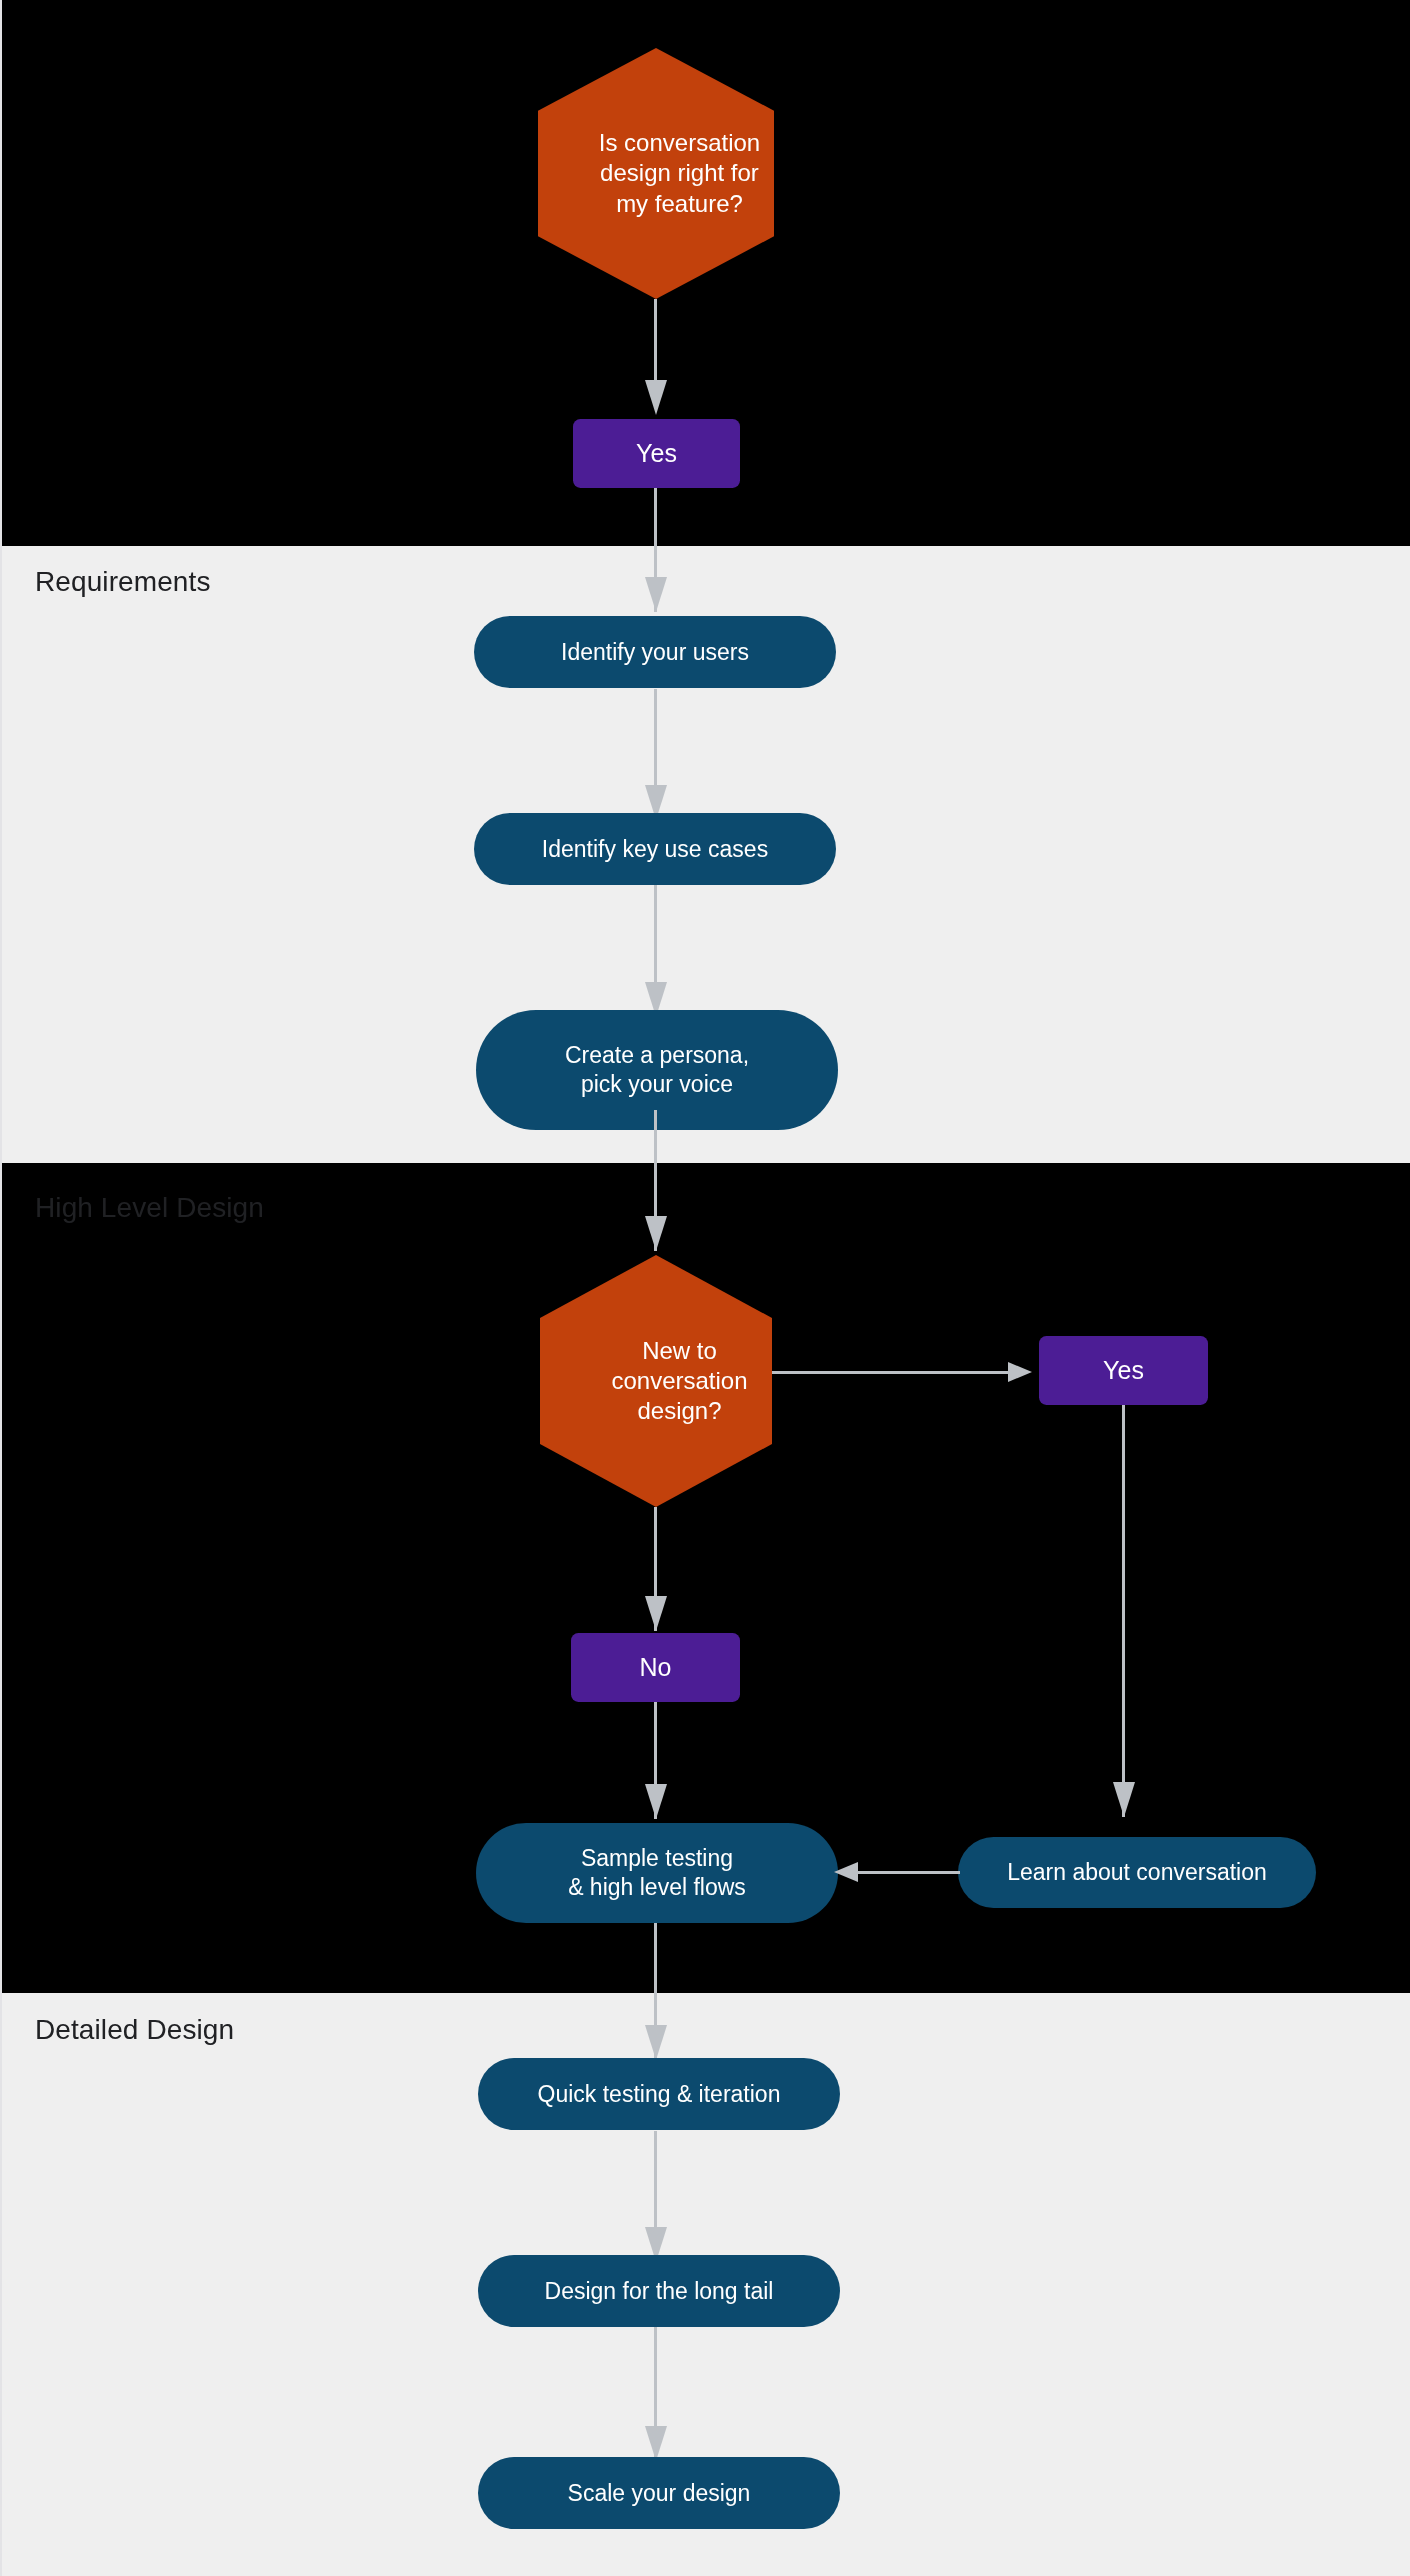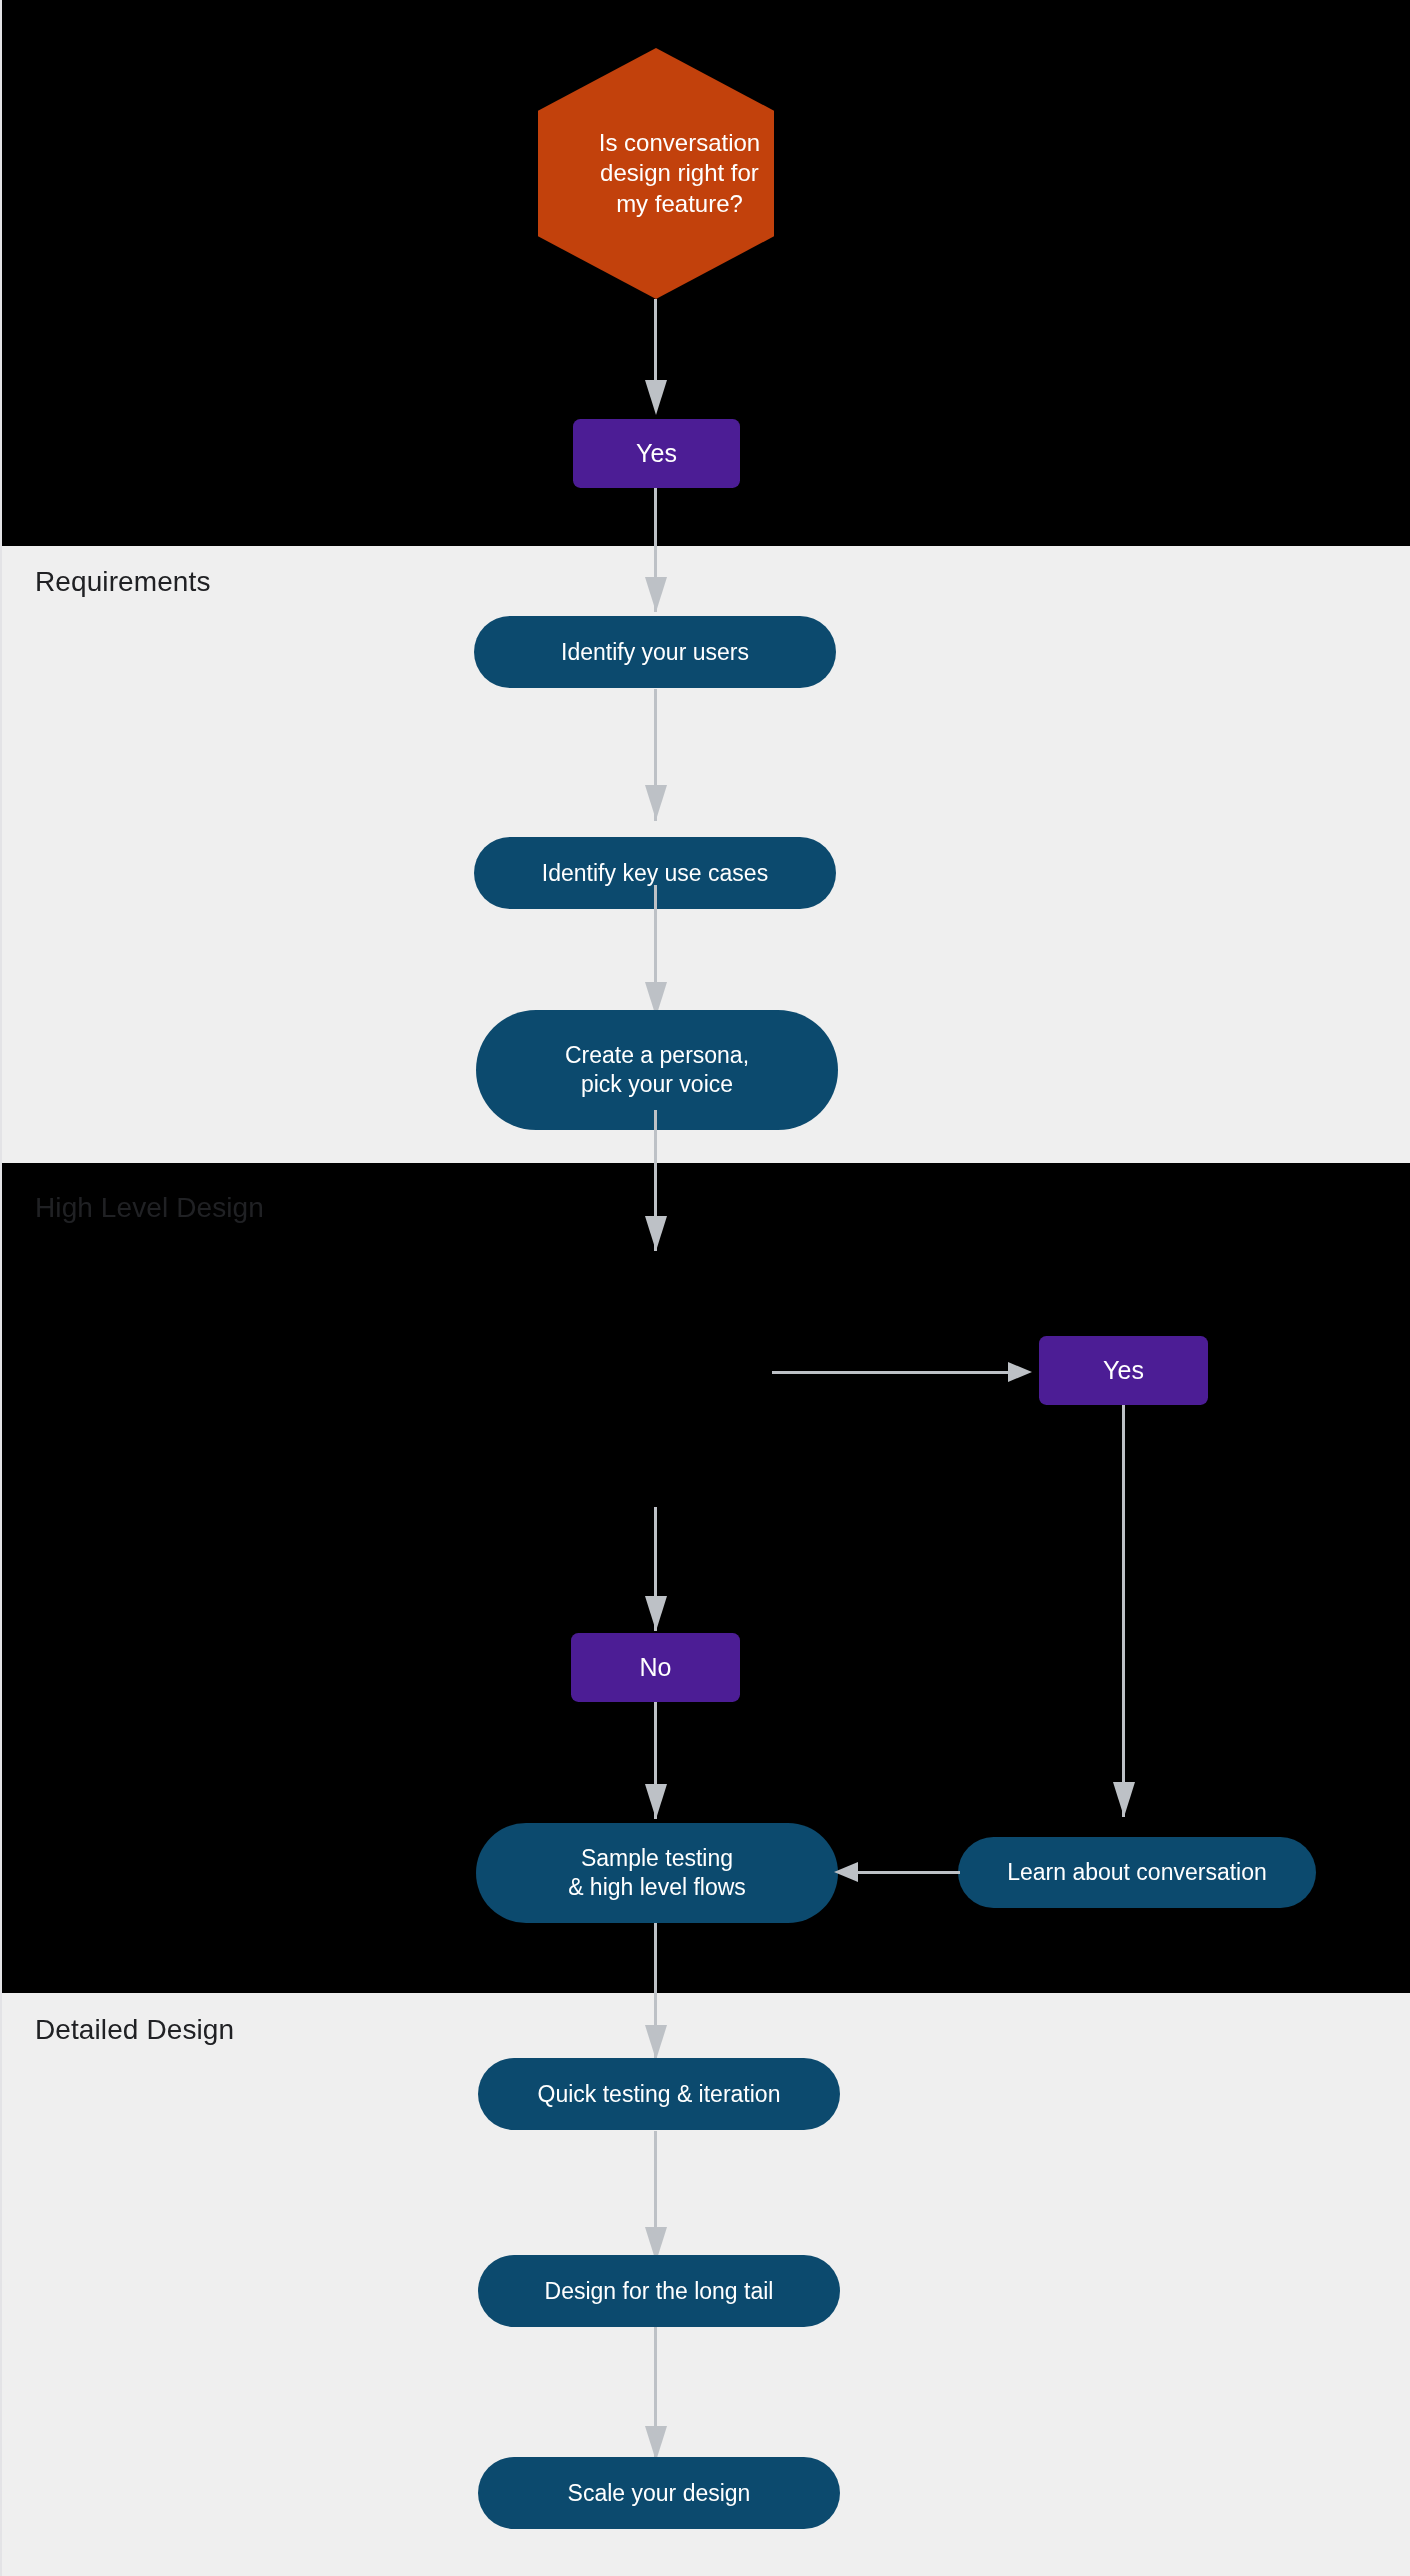--- a/index.html
+++ b/index.html
@@ -140,37 +140,44 @@
   <div class="conn-v" style="left:652px; top:488px; height:124px;"></div>
   <div class="arrow-down" style="left:643px; top:577px;"></div>
 
   <div class="node pill" style="left:472px; top:616px; width:362px; height:72px;">
     <span class="label">Identify your users</span>
   </div>
 
   <div class="conn-v" style="left:652px; top:689px; height:132px;"></div>
   <div class="arrow-down" style="left:643px; top:785px;"></div>
 
-  <div class="node pill" style="left:472px; top:813px; width:362px; height:72px;margin-top:24px;">
+  <div class="node pill" style="left:472px; top:813px; width:362px; height:72px;">
     <span class="label">Identify key use cases</span>
   </div>
 
   <div class="conn-v" style="left:652px; top:885px; height:132px;"></div>
   <div class="arrow-down" style="left:643px; top:982px;"></div>
 
   <div class="node pill" style="left:474px; top:1010px; width:362px; height:120px;">
     <span class="label">
       <span>Create a persona,</span><br>
       <span>pick your voice</span>
     </span>
   </div>
 
   <div class="conn-v" style="left:652px; top:1110px; height:141px;"></div>
   <div class="arrow-down" style="left:643px; top:1216px;"></div>
 
+  <div class="node hex" style="left:538px; top:1255px; width:232px; height:252px;">
+    <span class="label">
+      <span>New to</span><br>
+      <span>conversation</span><br>
+      <span>design?</span>
+    </span>
+  </div>
 
   <div class="conn-h" style="left:770px; top:1371px; width:241px;"></div>
   <div class="arrow-right" style="left:1006px; top:1362px;"></div>
 
   <div class="node rect" style="left:1037px; top:1336px; width:169px; height:69px;">
     <span class="label">Yes</span>
   </div>
 
   <div class="conn-v" style="left:652px; top:1507px; height:124px;"></div>
   <div class="arrow-down" style="left:643px; top:1596px;"></div>

